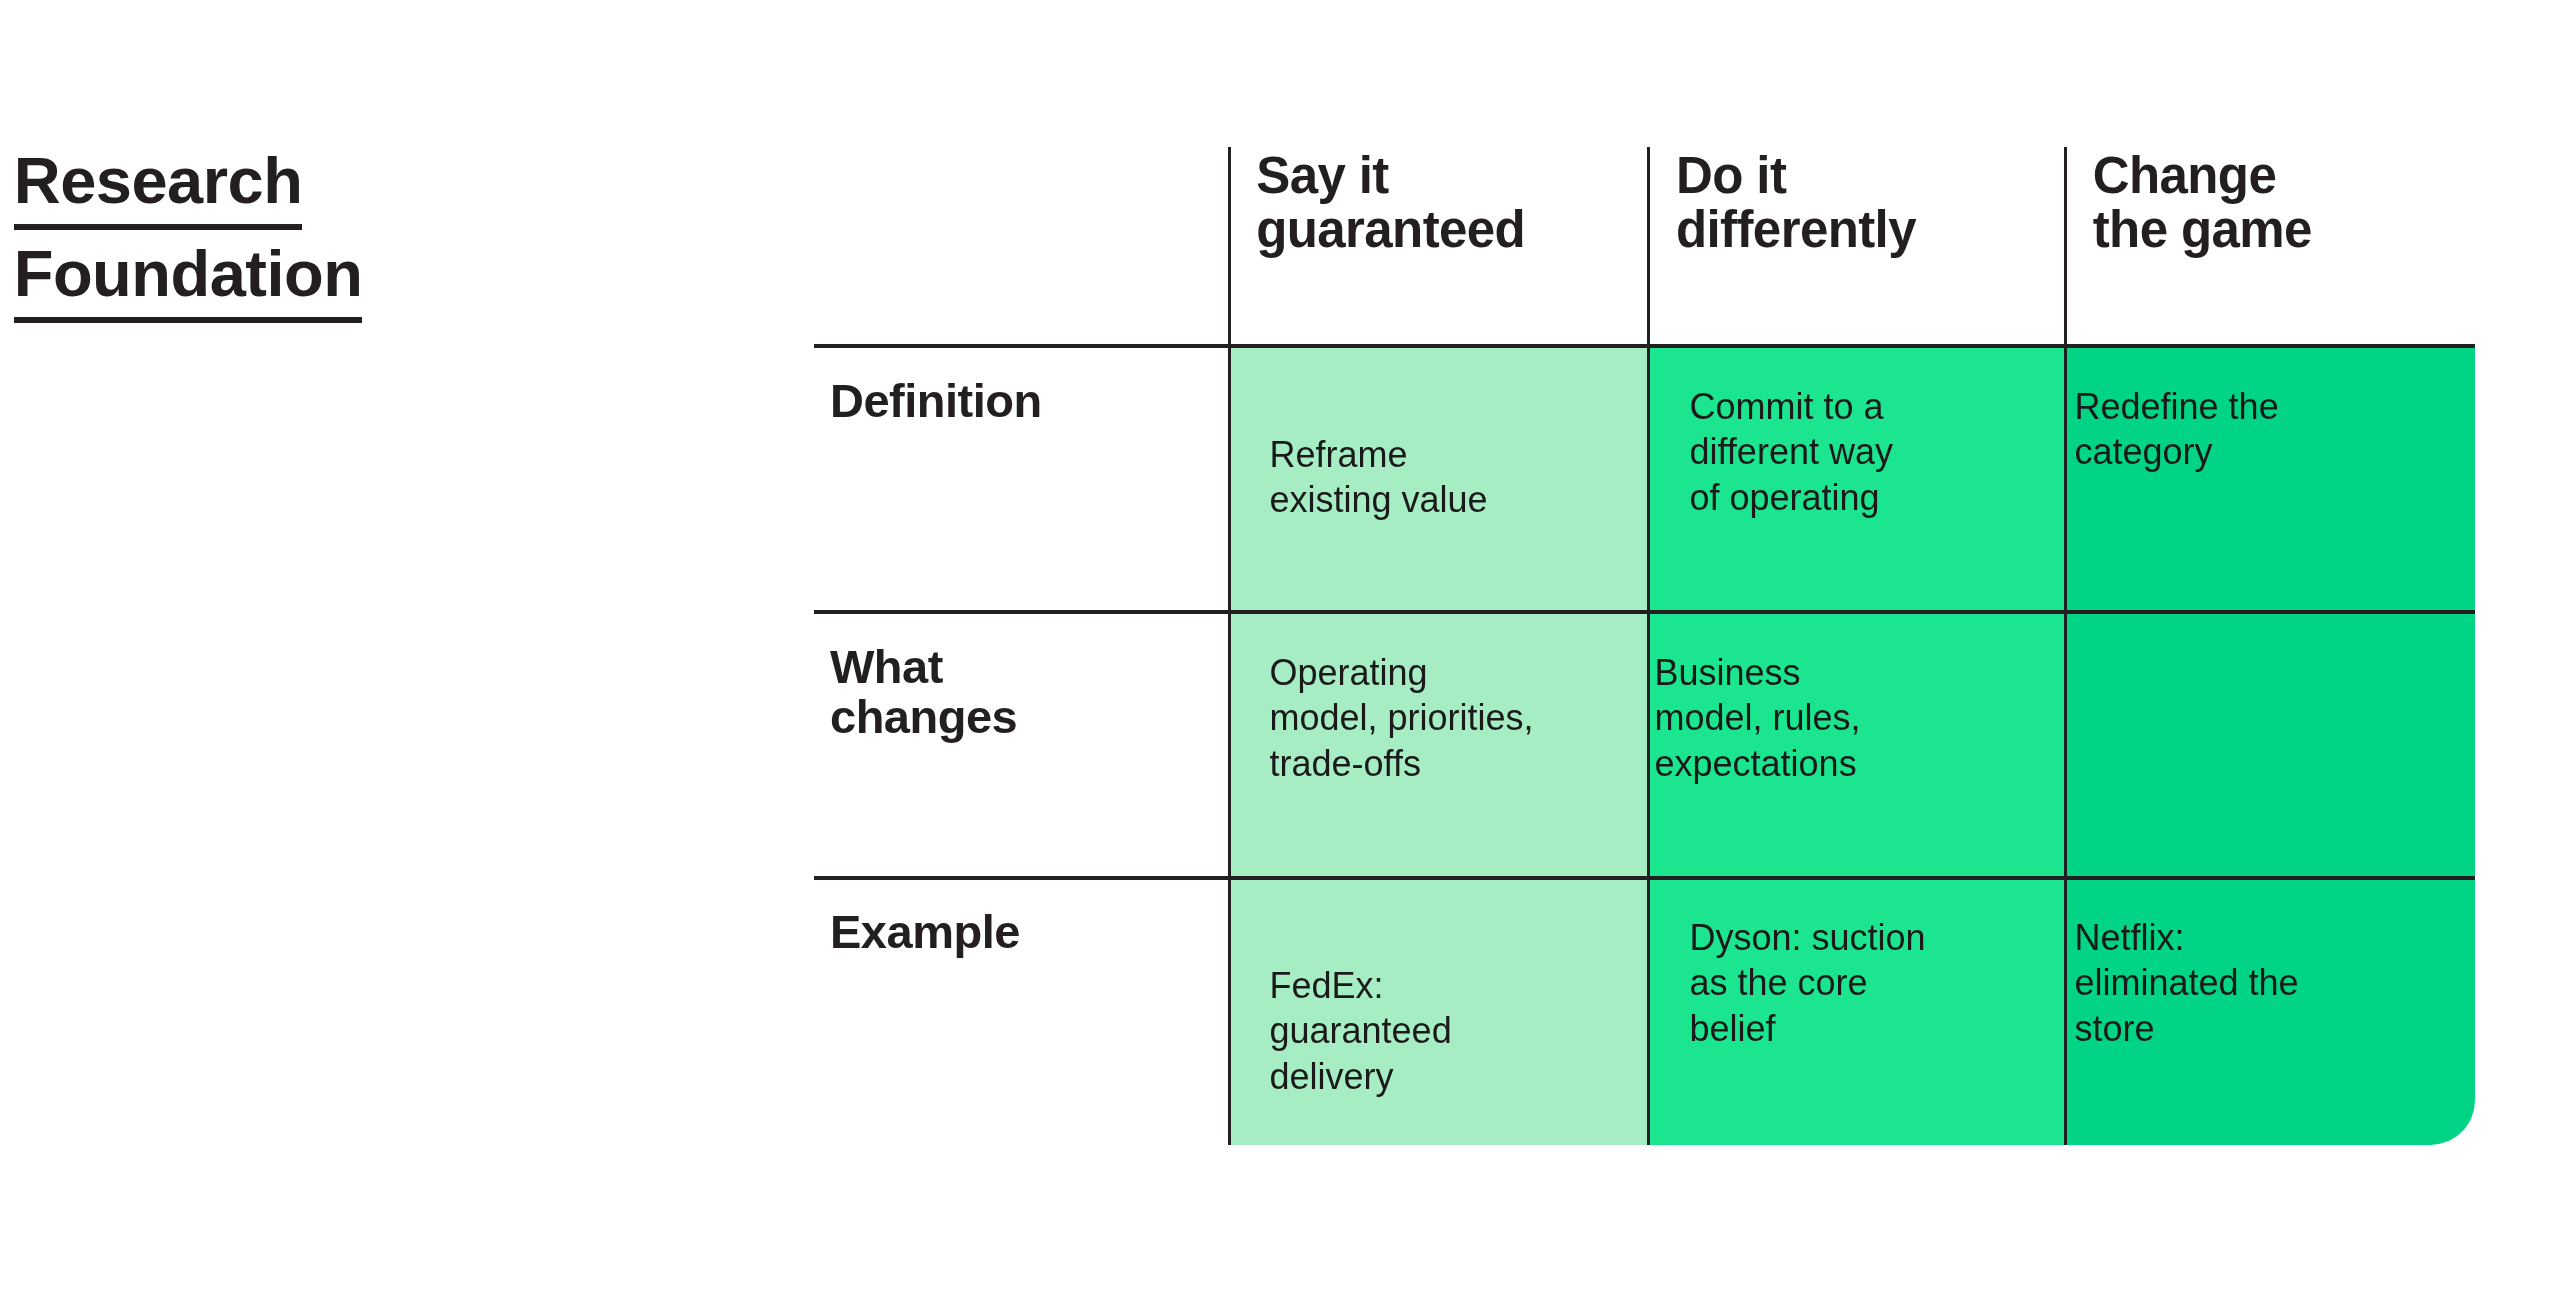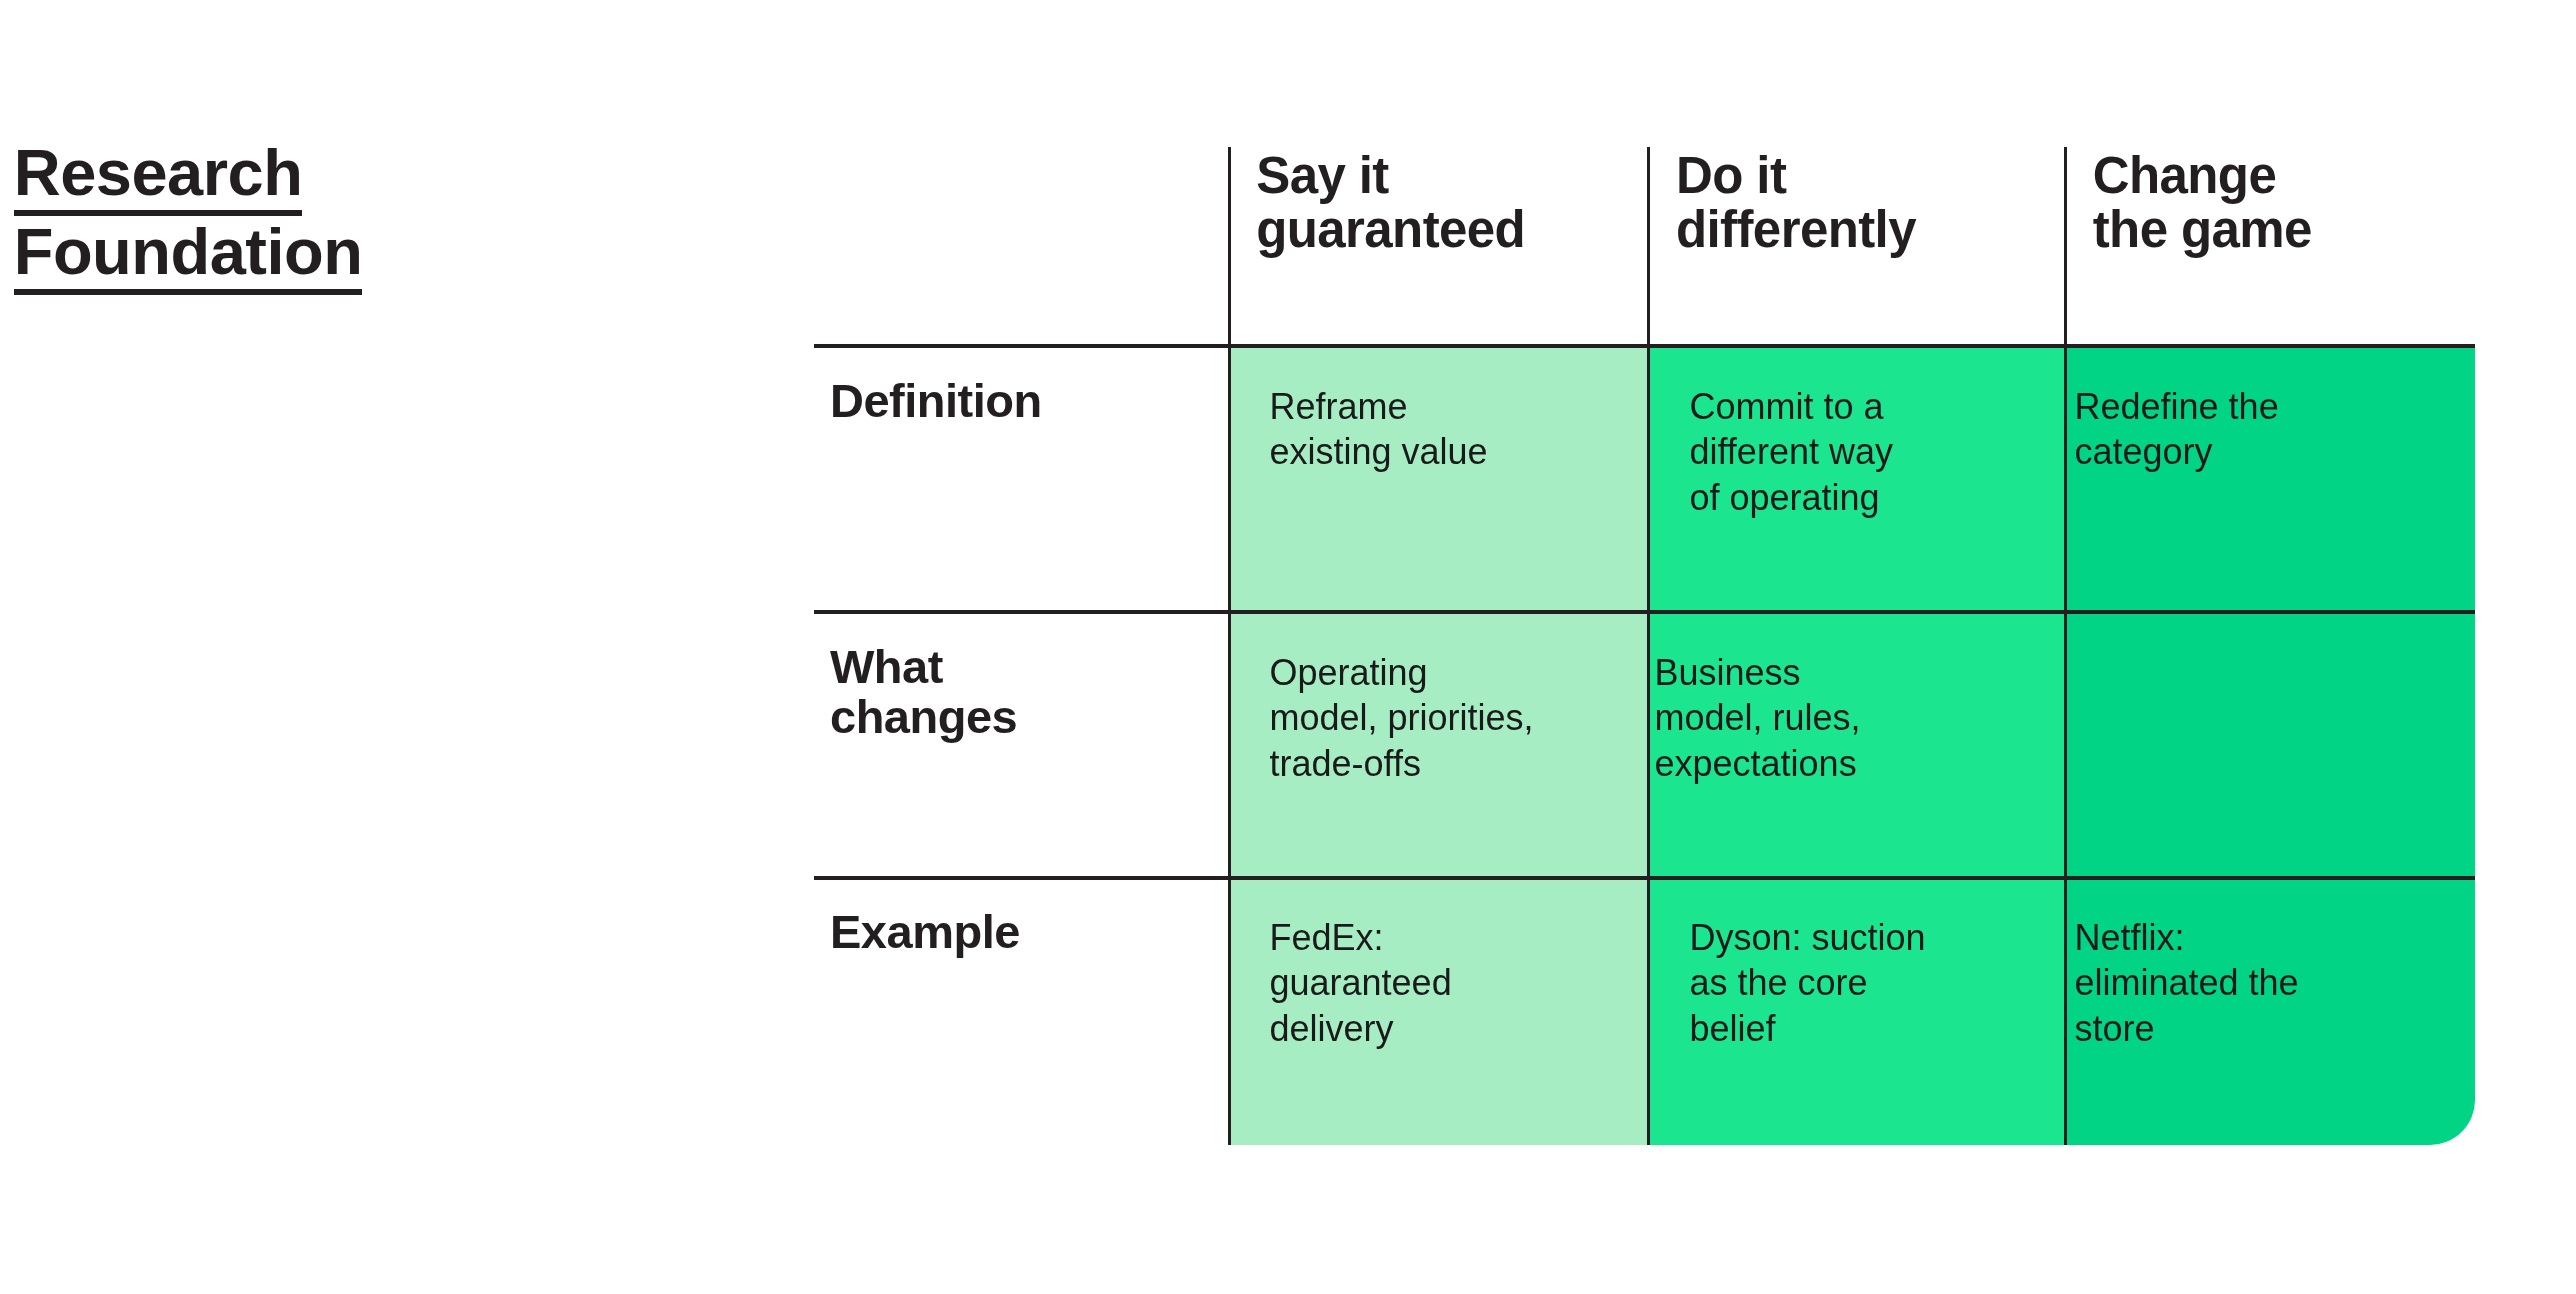--- a/index.html
+++ b/index.html
@@ -28,21 +28,22 @@
     font-size: 65px;
     font-weight: bold;
     line-height: 1.12;
     letter-spacing: -0.5px;
     color: #231f20;
     white-space: nowrap;
   }
   .title-line span.u {
     display: inline-block;
     border-bottom: 6.9px solid #231f20;
-    padding-bottom: 0;
+    padding-bottom: 6px;
+    margin-top: 8px;
   }
 
   
   #matrix {
     position: absolute;
     left: 814px;
     top: 147px;
     width: 1661px;
     height: 998px;
   }
@@ -133,21 +134,21 @@
   }
   .cell {
     box-sizing: border-box;
     padding: 36px 23.5px 0 25.5px;
     font-size: 36px;
     font-weight: normal;
     line-height: 1.26;
     color: #1a1a1a;
     white-space: pre-line;
   }
-  .cell.c0 { width: 420px; }
+  .cell.c0 { width: 420px; margin-top: 48px; }
   .cell.c1 { width: 385px; }
   .cell.c2 { width: 411px; }
 </style>
 </head>
 <body>
 
 <div id="title-block">
   <span class="title-line"><span class="u">Research</span></span>
   <span class="title-line"><span class="u">Foundation</span></span>
 </div>

